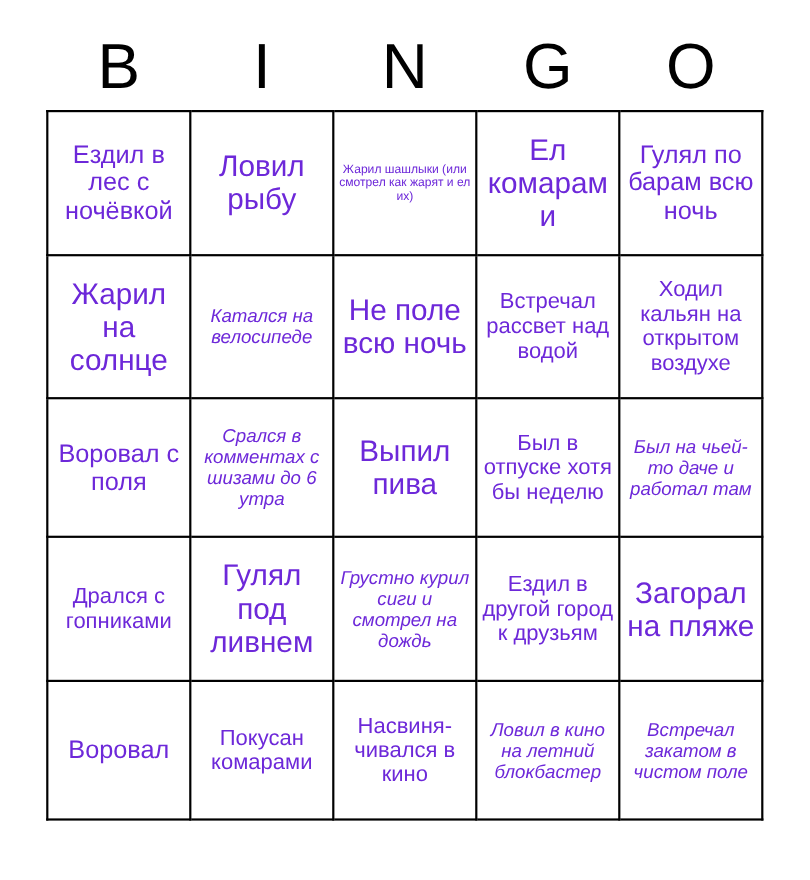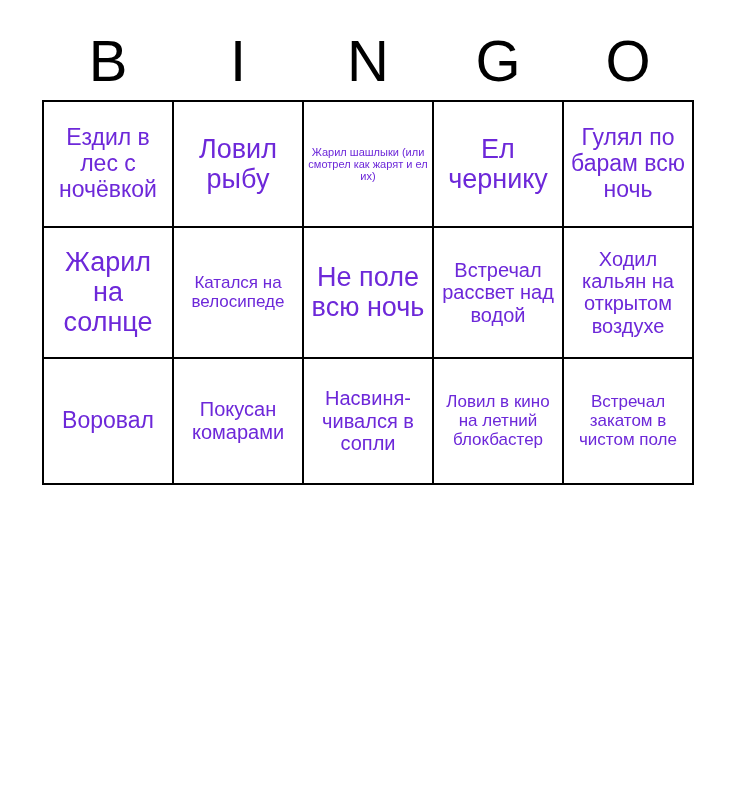--- a/index.html
+++ b/index.html
@@ -52,21 +52,21 @@
     padding: 19px 4px;
     box-sizing: border-box;
     font-family: "Liberation Sans", sans-serif;
     color: #6d28d9;
     line-height: 1.12;
     word-wrap: break-word;
   }
   .sz-xl { font-size: 27px; }
   .sz-lg { font-size: 23px; }
   .sz-md { font-size: 20px; }
-  .sz-sm { font-size: 17px; }
+  .sz-sm { font-size: 17px; font-style: italic; }
   .sz-xs { font-size: 11px; }
 </style>
 </head>
 <body>
 
 <div id="bingo-root">
 
   <div id="header-row">
     <div class="header-letter">B</div>
     <div class="header-letter">I</div>
@@ -74,33 +74,47 @@
     <div class="header-letter">G</div>
     <div class="header-letter">O</div>
   </div>
 
   <table id="grid">
     <tbody>
       <tr>
         <td class="sz-lg">Ездил в лес с ночёвкой</td>
         <td class="sz-xl">Ловил рыбу</td>
         <td class="sz-xs">Жарил шашлыки (или смотрел как жарят и ел их)</td>
-        <td class="sz-xl">Ел чернику</td>
+        <td class="sz-xl">Ел комарами</td>
         <td class="sz-lg">Гулял по барам всю ночь</td>
       </tr>
       <tr>
         <td class="sz-xl">Жарил на солнце</td>
         <td class="sz-sm">Катался на велосипеде</td>
         <td class="sz-xl">Не поле всю ночь</td>
         <td class="sz-md">Встречал рассвет над водой</td>
         <td class="sz-md">Ходил кальян на открытом воздухе</td>
       </tr>
       <tr>
+        <td class="sz-lg">Воровал с поля</td>
+        <td class="sz-sm">Срался в комментах с шизами до 6 утра</td>
+        <td class="sz-xl">Выпил пива</td>
+        <td class="sz-md">Был в отпуске хотя бы неделю</td>
+        <td class="sz-sm">Был на чьей-то даче и работал там</td>
+      </tr>
+      <tr>
+        <td class="sz-md">Дрался с гопниками</td>
+        <td class="sz-xl">Гулял под ливнем</td>
+        <td class="sz-sm">Грустно курил сиги и смотрел на дождь</td>
+        <td class="sz-md">Ездил в другой город к друзьям</td>
+        <td class="sz-xl">Загорал на пляже</td>
+      </tr>
+      <tr>
         <td class="sz-lg">Воровал</td>
         <td class="sz-md">Покусан комарами</td>
-        <td class="sz-md">Насвиня-чивался в сопли</td>
+        <td class="sz-md">Насвиня-чивался в кино</td>
         <td class="sz-sm">Ловил в кино на летний блокбастер</td>
         <td class="sz-sm">Встречал закатом в чистом поле</td>
       </tr>
     </tbody>
   </table>
 
 </div>
 
 </body></html>

